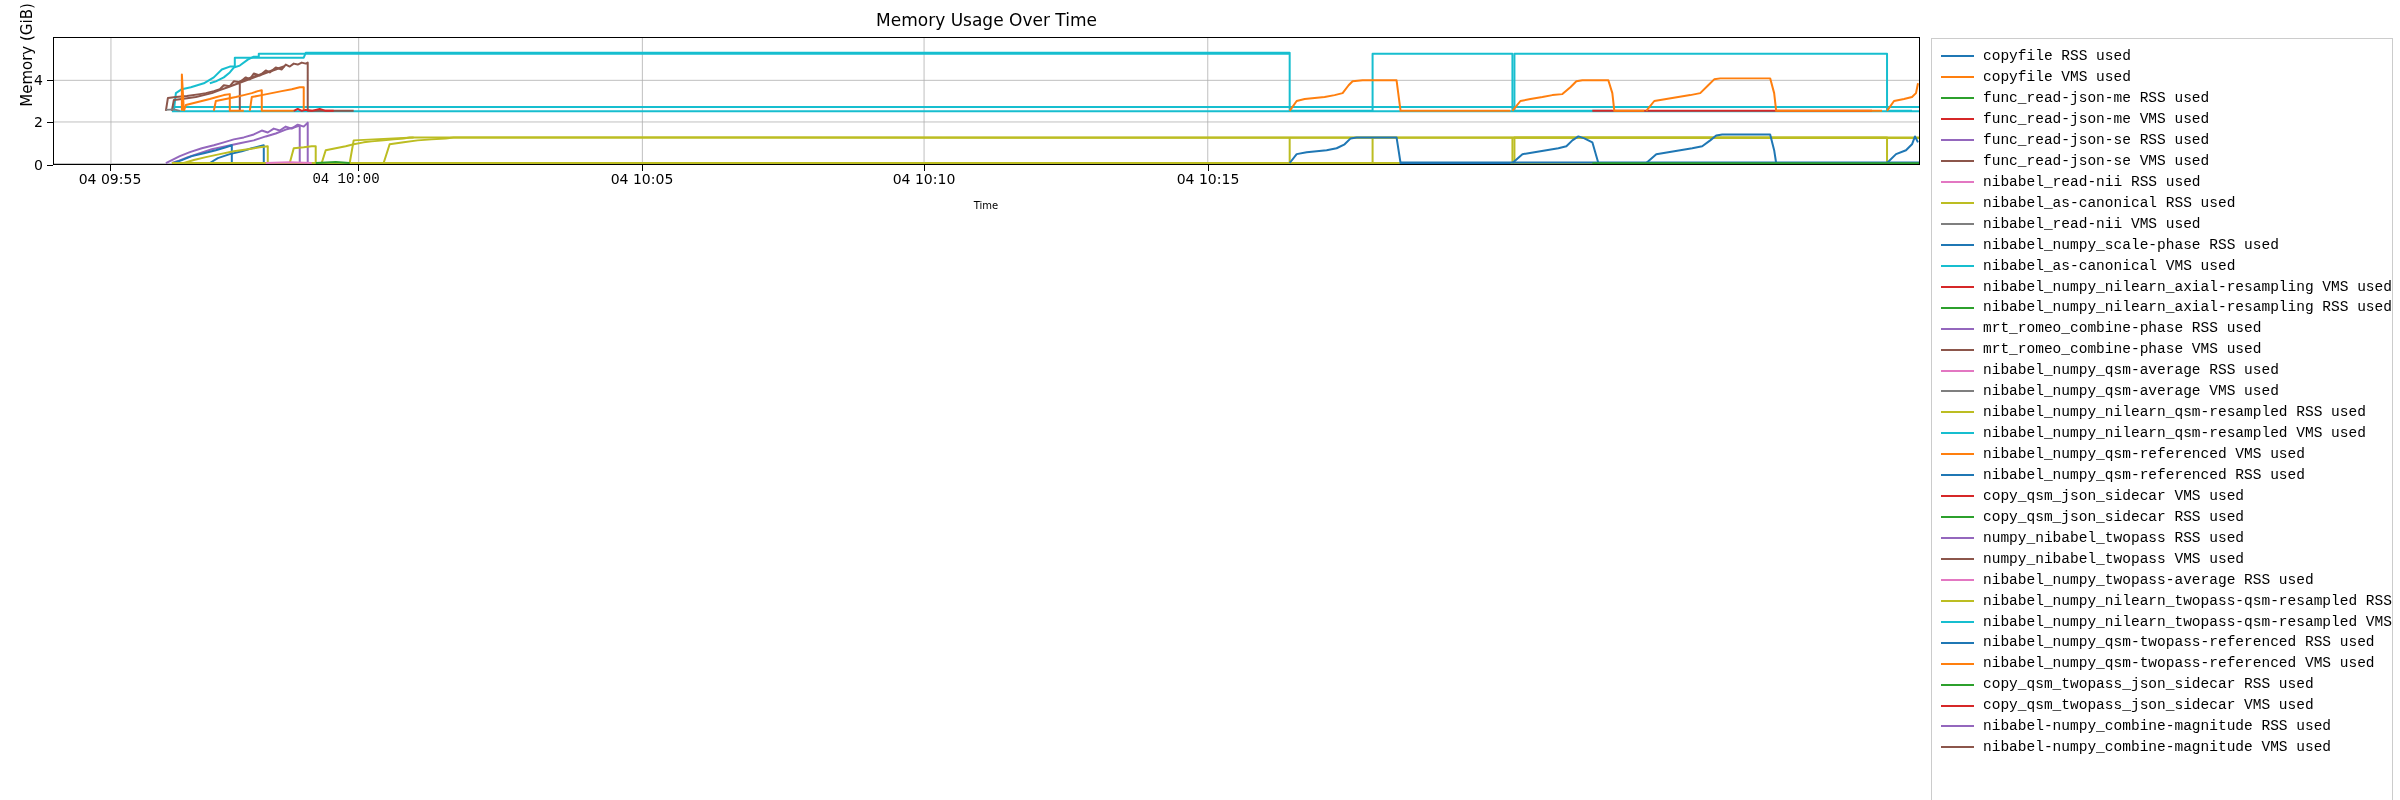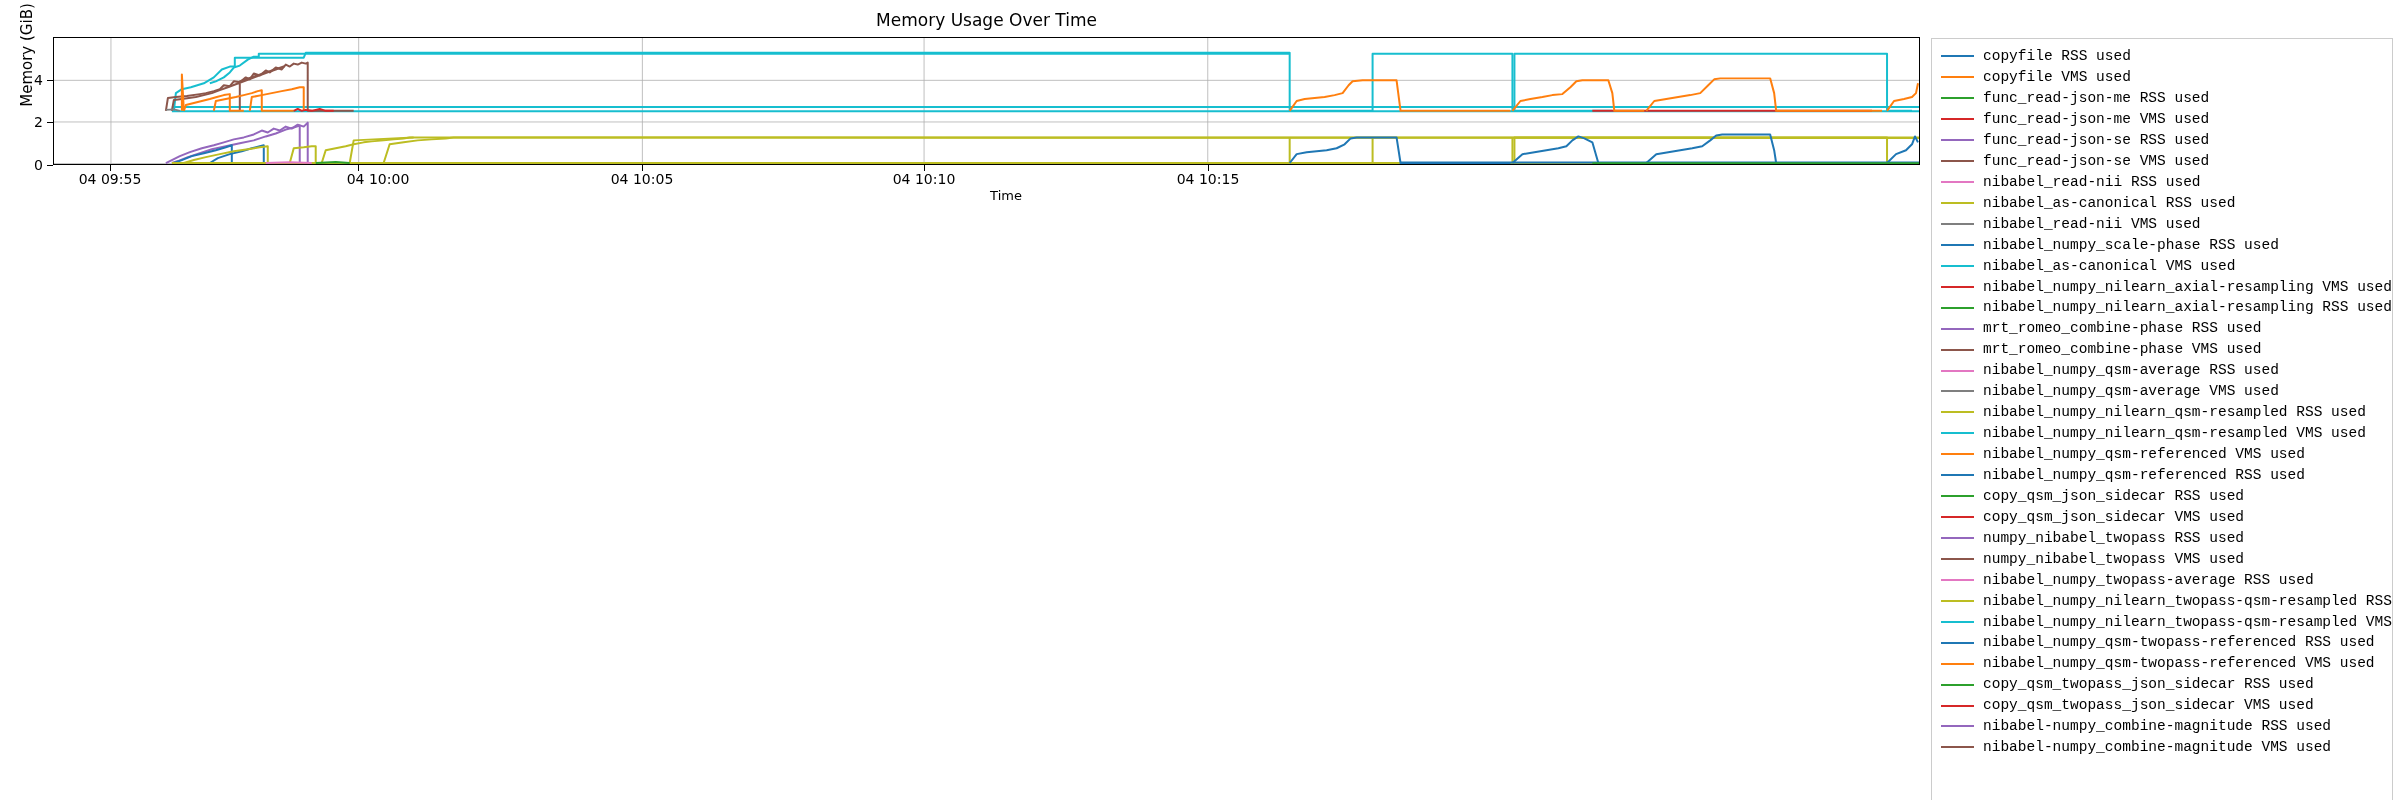--- a/index.html
+++ b/index.html
@@ -90,25 +90,24 @@
   .xtick-mark {
     position: absolute;
     top: 165px;
     width: 0;
     height: 6px;
     border-left: 1.3px solid #000000;
   }
   #xlabel {
     position: absolute;
     left: 986px;
-    top: 188px;
+    top: 200px;
     transform: translateX(-50%);
-    font-size: 13px;
-    white-space: nowrap;
-    margin-left: 20px;
+    font-size: 10px;
+    white-space: nowrap;
   }
   
   #legend {
     position: absolute;
     left: 1931px;
     top: 38px;
     width: 462px;
     height: 800px;
     border: 1px solid #cccccc;
     border-bottom: none;
@@ -300,21 +299,21 @@
   <div class="ytick-label" style="left:3px; top:115px;">2</div>
   <div class="ytick-label" style="left:3px; top:157.6px;">0</div>
 
   <div class="xtick-mark" style="left:110px;"></div>
   <div class="xtick-mark" style="left:358px;"></div>
   <div class="xtick-mark" style="left:642px;"></div>
   <div class="xtick-mark" style="left:924px;"></div>
   <div class="xtick-mark" style="left:1208px;"></div>
 
   <div class="xtick-label" style="left:110px;">04 09:55</div>
-  <div class="xtick-label" style="left:378px;">04 10:00</div>
+  <div class="xtick-label" style="left:346px;font-family:Liberation Mono, monospace;">04 10:00</div>
   <div class="xtick-label" style="left:642px;">04 10:05</div>
   <div class="xtick-label" style="left:924px;text-align:right;">04 10:10</div>
   <div class="xtick-label" style="left:1208px;">04 10:15</div>
 
   <div id="xlabel">Time</div>
 
   <div id="legend">
       <div class="legend-row">
         <span class="legend-swatch" style="border-top-color: rgb(31, 119, 180);"></span>
         <span class="legend-label">copyfile RSS used</span>
@@ -393,28 +392,28 @@
       </div>
       <div class="legend-row">
         <span class="legend-swatch" style="border-top-color: rgb(255, 127, 14);"></span>
         <span class="legend-label">nibabel_numpy_qsm-referenced VMS used</span>
       </div>
       <div class="legend-row">
         <span class="legend-swatch" style="border-top-color: rgb(31, 119, 180);"></span>
         <span class="legend-label">nibabel_numpy_qsm-referenced RSS used</span>
       </div>
       <div class="legend-row">
+        <span class="legend-swatch" style="border-top-color: rgb(214, 39, 40);"></span>
+        <span class="legend-label">copy_qsm_json_sidecar VMS used</span>
+      </div>
+      <div class="legend-row">
         <span class="legend-swatch" style="border-top-color: rgb(44, 160, 44);"></span>
         <span class="legend-label">copy_qsm_json_sidecar RSS used</span>
       </div>
       <div class="legend-row">
-        <span class="legend-swatch" style="border-top-color: rgb(214, 39, 40);"></span>
-        <span class="legend-label">copy_qsm_json_sidecar VMS used</span>
-      </div>
-      <div class="legend-row">
         <span class="legend-swatch" style="border-top-color: rgb(148, 103, 189);"></span>
         <span class="legend-label">numpy_nibabel_twopass RSS used</span>
       </div>
       <div class="legend-row">
         <span class="legend-swatch" style="border-top-color: rgb(140, 86, 75);"></span>
         <span class="legend-label">numpy_nibabel_twopass VMS used</span>
       </div>
       <div class="legend-row">
         <span class="legend-swatch" style="border-top-color: rgb(227, 119, 194);"></span>
         <span class="legend-label">nibabel_numpy_twopass-average RSS used</span>

